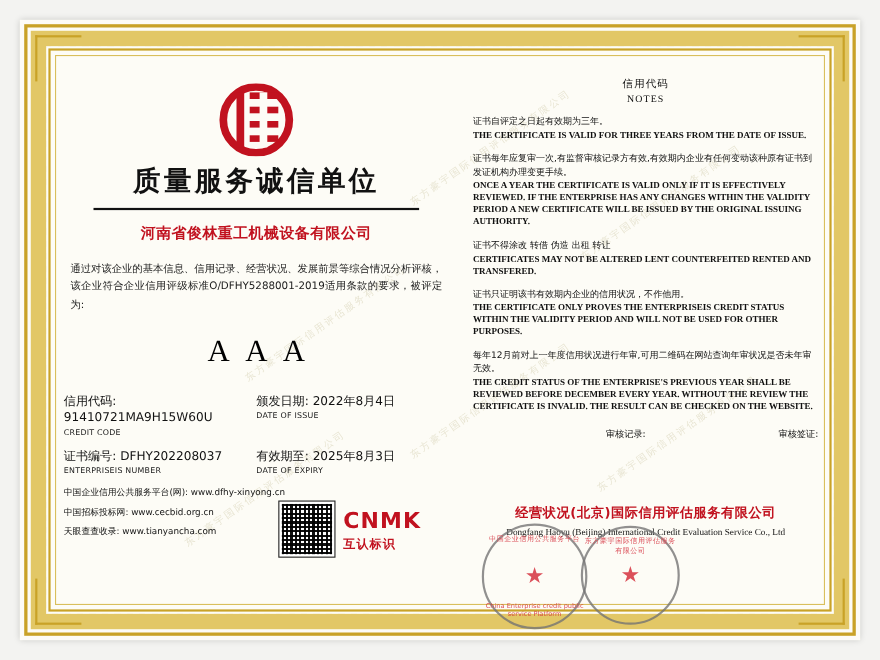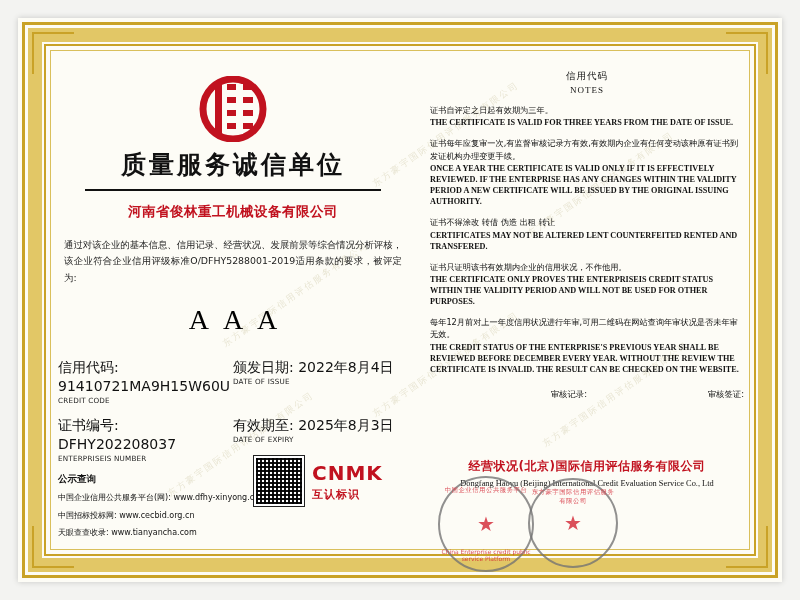--- a/index.html
+++ b/index.html
@@ -130,21 +130,21 @@
   }
   .fields{
     margin-top:22px;
     font-family:"DejaVu Sans", sans-serif;
     font-size:8.6px;
     color:#111;
   }
   .frow{display:flex;margin-bottom:10px;}
   .fcol{width:50%;}
   .fline{font-size:8.6px;line-height:1.35;}
-  .flabel-cn{font-size:14px;}
+  .flabel-cn{font-size:11px;}
   .flabel-en{font-size:7.2px;letter-spacing:.2px;color:#222;}
   .sec-title{
     margin-top:6px;
     font-family:"DejaVu Sans", sans-serif;
     font-size:9.5px;
     font-weight:bold;
     color:#111;
   }
   .qline{
     font-family:"DejaVu Sans", sans-serif;
@@ -334,21 +334,20 @@
             <div class="fcol">
               <div class="fline flabel-cn">
                 <span>有效期至:</span>
                 <span>2025年8月3日</span>
               </div>
               <div class="fline flabel-en">DATE OF EXPIRY</div>
             </div>
           </div>
         </div>
 
-        <div class="sec-title">公示查询</div>
         <div class="qline">中国企业信用公共服务平台(网):  www.dfhy-xinyong.cn</div>
         <div class="qline">中国招标投标网:  www.cecbid.org.cn</div>
         <div class="qline">天眼查查收录:  www.tianyancha.com</div>
       </div>
 
       <div class="qr-wrap">
         <div class="qr"></div>
         <div class="cnmk">
           <div class="t1">CNMK</div>
           <div class="t2">互认标识</div>

